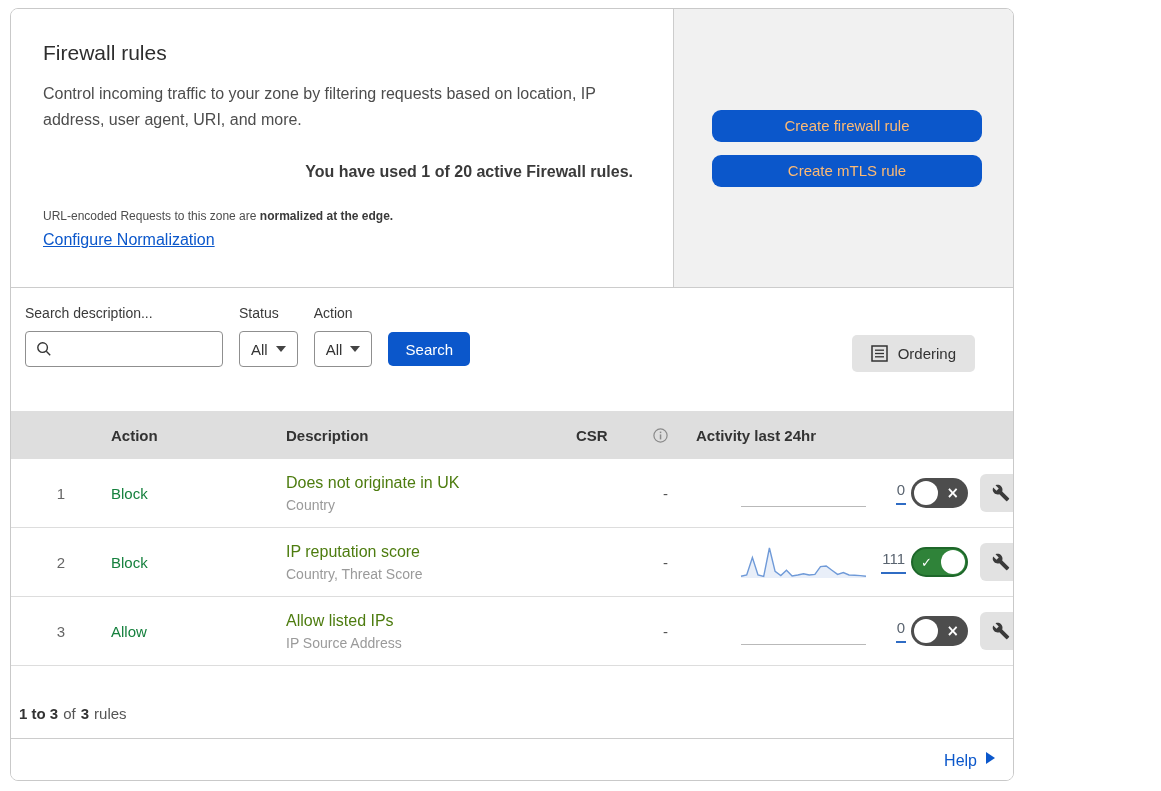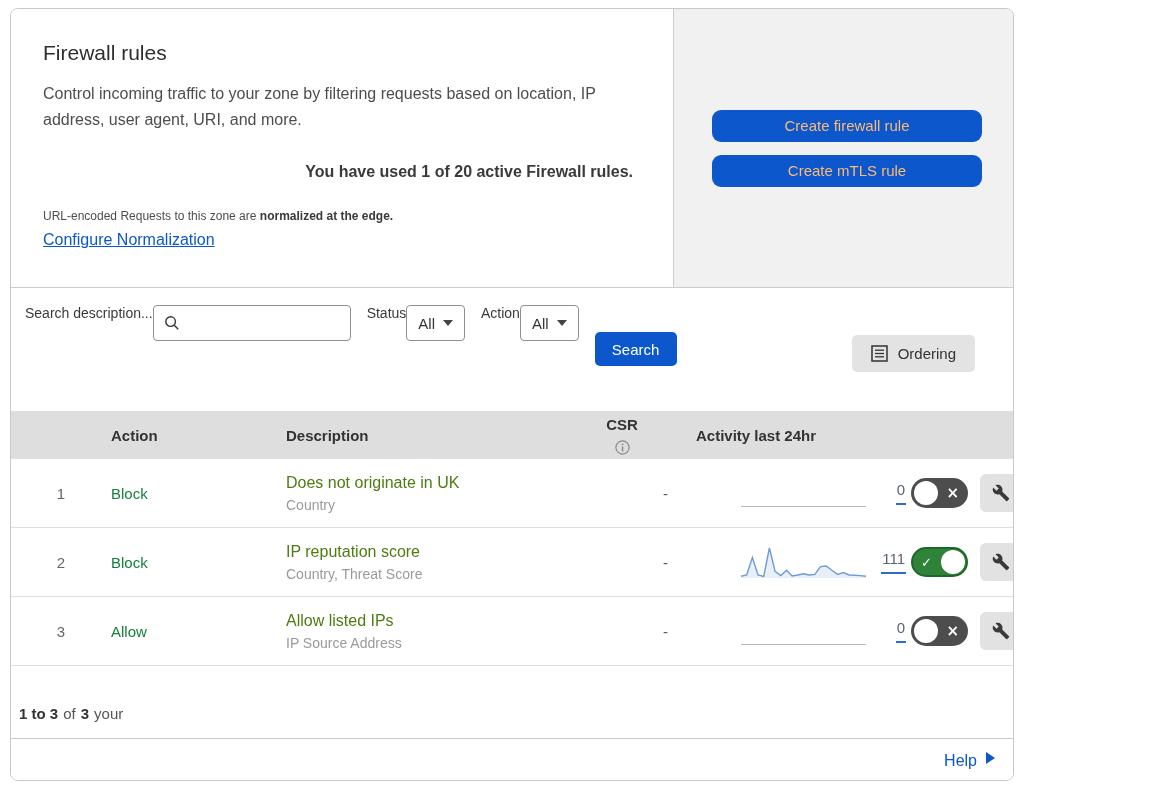--- a/index.html
+++ b/index.html
@@ -22,42 +22,42 @@
                text-decoration:underline; cursor:pointer; }
   .hdr-right { width:340px; flex:none; background:#f1f1f1; border-left:1px solid #ccc;
                display:flex; flex-direction:column; justify-content:center; gap:13px;
                padding:0 31px 0 38px; }
   .btn-primary { height:32px; border-radius:9px; background:var(--accent,#0b57cb); color:#fdba74;
                  font-size:15px; border:none; cursor:pointer; font-family:inherit; width:100%; }
 
   
   .filters { height:123px; flex:none; background:#fff; display:flex; align-items:flex-start;
              gap:16px; padding:17px 24px 0 14px; }
-  .fgroup { display:flex; flex-direction:row; }
+  .fgroup { display:flex; flex-direction:column; }
   .flabel { font-size:14px; color:#3a3a3a; margin-bottom:10px; }
   .search-box { width:198px; height:36px; border:1px solid #8f8f8f; border-radius:4px;
                 display:flex; align-items:center; padding:0 10px; background:#fff; }
   .search-box input { border:none; outline:none; flex:1; font-size:15px; font-family:inherit;
                       background:transparent; min-width:0; }
   .select-box { height:36px; border:1px solid #8f8f8f; border-radius:4px; background:#fff;
                 display:flex; align-items:center; gap:8px; padding:0 11px; font-size:15px;
                 color:#333; cursor:pointer; }
   .btn-search { margin-top:27px; height:34px; width:82px; border-radius:5px; border:none;
                 background:var(--accent,#0b57cb); color:#fff; font-size:15px; cursor:pointer;
                 font-family:inherit; }
   .btn-ordering { margin-left:auto; margin-right:14px; margin-top:30px; height:37px;
                   padding:0 19px; background:#e3e3e3; border:none; border-radius:5px;
                   display:flex; align-items:center; gap:10px; font-size:15px; color:#333;
                   cursor:pointer; font-family:inherit; }
 
   
   .grid-cols { display:grid; grid-template-columns:100px 175px 290px 100px 235px 1fr; }
   .thead { height:48px; flex:none; background:#dedede; align-items:center;
            font-size:15px; font-weight:600; color:#333; }
-  .th-csr { display:flex; justify-content:space-between; align-items:center; gap:7px; padding-right:8px;flex-direction:column; }
+  .th-csr { display:flex; justify-content:space-between; align-items:center; gap:7px; padding-right:8px; }
   .th-activity { padding-left:20px; }
   .trow { height:69px; flex:none; align-items:center; border-bottom:1px solid #ddd; background:#fff; }
   .cell-num { text-align:center; color:#666; font-size:15px; }
   .cell-action { font-size:15px; color:#15803d; }
   .cell-desc .main { font-size:16px; color:#4d7c0f; }
   .cell-desc .sub  { font-size:14px; color:#9a9a9a; margin-top:5px; }
   .cell-csr { display:flex; justify-content:flex-end; padding-right:8px; color:#555; font-size:15px; }
   .cell-activity { display:flex; align-items:center; padding-left:20px; height:100%; }
   .chartbox { width:125px; height:40px; margin-left:45px; position:relative; align-self:center; }
   .chartbox svg { position:absolute; left:0; top:2px; overflow:visible; }
@@ -290,21 +290,21 @@
             </svg>
           </span>
       </button>
     </div>
   </div>
 
   <div class="tfoot">
     <span><b>1 to 3</b></span>
     <span>of</span>
     <span><b>3</b></span>
-    <span>your</span>
+    <span>rules</span>
   </div>
 
   <div class="helpbar">
     <a class="help-link">
       <span>Help</span>
       <span style="display:flex;">
           <svg width="9" height="12" viewBox="0 0 9 12">
             <polygon points="0,0 9,6 0,12" fill="#0b57cb"></polygon>
           </svg>
         </span>

